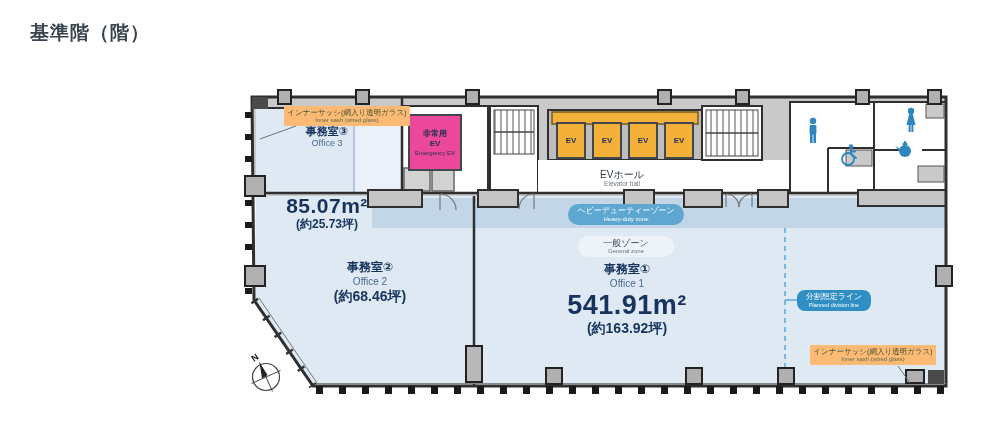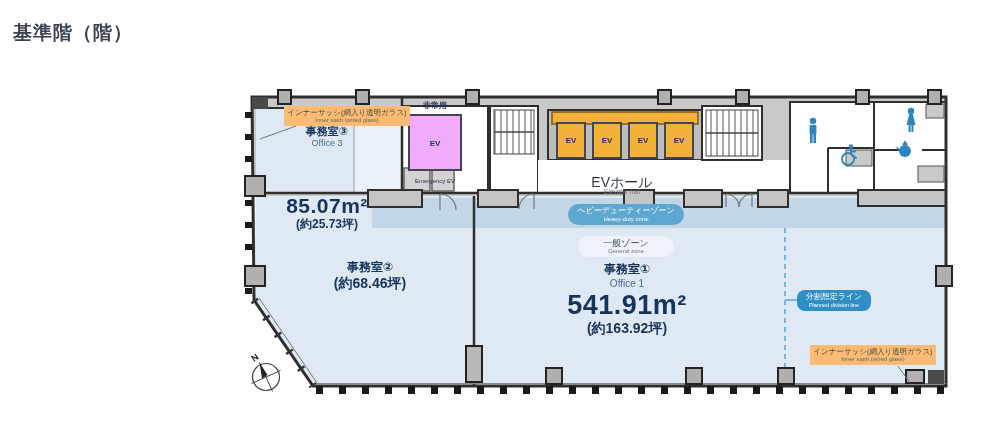--- a/index.html
+++ b/index.html
@@ -1,41 +1,41 @@
 <!DOCTYPE html>
 <html><head>
 <meta charset="utf-8">
 <style>
   html,body{margin:0;padding:0;background:#fff;}
   .stage{position:relative;width:988px;height:445px;background:#fff;overflow:hidden;
          font-family:"Liberation Sans","DejaVu Sans",sans-serif;}
   .stage *{box-sizing:border-box;}
-  .title{position:absolute;left:13px;top:20px;font-size:19px;font-weight:bold;color:#39434d;letter-spacing:1px;font-family:Liberation Serif, serif;}
+  .title{position:absolute;left:30px;top:20px;font-size:19px;font-weight:bold;color:#39434d;letter-spacing:1px;font-family:Liberation Serif, serif;}
   .overlay{position:absolute;left:0;top:0;}
 
   .office-block{position:absolute;text-align:center;color:#15335c;}
   .office-block .o-jp{font-weight:bold;font-size:12px;line-height:15px;}
   .office-block .o-en{font-size:10px;line-height:13px;color:#4a6a94;}
   .office-block .o-num{font-weight:bold;font-size:27px;line-height:30px;letter-spacing:.5px;}
   .office-block .o-tsubo{font-weight:bold;font-size:14px;line-height:17px;}
   .office-block.small .o-jp{font-size:11px;line-height:13px;}
   .office-block.small .o-en{font-size:9px;line-height:11px;}
   .office-block.small .o-num{font-size:21px;line-height:23px;margin-top:45px;}
   .office-block.small .o-tsubo{font-size:12px;line-height:15px;}
 
   .ev-car{position:absolute;width:30px;height:37px;background:#f3b13a;border:2px solid #42464d;
           display:flex;align-items:center;justify-content:center;
           font-size:8px;font-weight:bold;color:#1f3050;}
-  .emergency{position:absolute;background:#f0abfc;border:2px solid #42464d;display:flex;flex-direction:column;
-             align-items:center;justify-content:center;color:#1f3050;text-align:center;gap:28px;}
+  .emergency{position:absolute;background:#ec4899;border:2px solid #42464d;display:flex;flex-direction:column;
+             align-items:center;justify-content:center;color:#1f3050;text-align:center;}
   .emergency .e-jp{font-size:8px;line-height:10px;font-weight:bold;}
   .emergency .e-en{font-size:6px;line-height:8px;}
 
   .hall-label{position:absolute;text-align:center;}
-  .hall-label .hall-jp{font-size:14px;line-height:11px;color:#2f3b47;margin-top:8px;}
+  .hall-label .hall-jp{font-size:10px;line-height:11px;color:#2f3b47;}
   .hall-label .hall-en{font-size:6.5px;line-height:8px;color:#6b7682;}
 
   .pill{position:absolute;border-radius:12px;text-align:center;padding:2px 0;}
   .pill .p-jp{font-size:8px;line-height:10px;}
   .pill .p-en{font-size:6px;line-height:7px;}
   .pill-heavy{background:#5ea7d0;color:#fff;}
   .pill-general{background:#eef3f9;color:#3c4a58;}
   .pill-general .p-jp{font-size:9px;}
   .pill-general .p-en{color:#6b7682;}
 
@@ -220,20 +220,21 @@
 
   <div class="office-block small" style="left:252px;top:125px;width:150px">
     <div class="o-jp">事務室③</div>
     <div class="o-en">Office 3</div>
     <div class="o-num">85.07m²</div>
     <div class="o-tsubo">(約25.73坪)</div>
   </div>
 
   <div class="office-block" style="left:287px;top:260px;width:166px">
     <div class="o-jp">事務室②</div>
+    <div class="o-en">Office 2</div>
     <div class="o-tsubo">(約68.46坪)</div>
   </div>
 
   <div class="office-block" style="left:544px;top:262px;width:166px">
     <div class="o-jp">事務室①</div>
     <div class="o-en">Office 1</div>
     <div class="o-num">541.91m²</div>
     <div class="o-tsubo">(約163.92坪)</div>
   </div>
 

